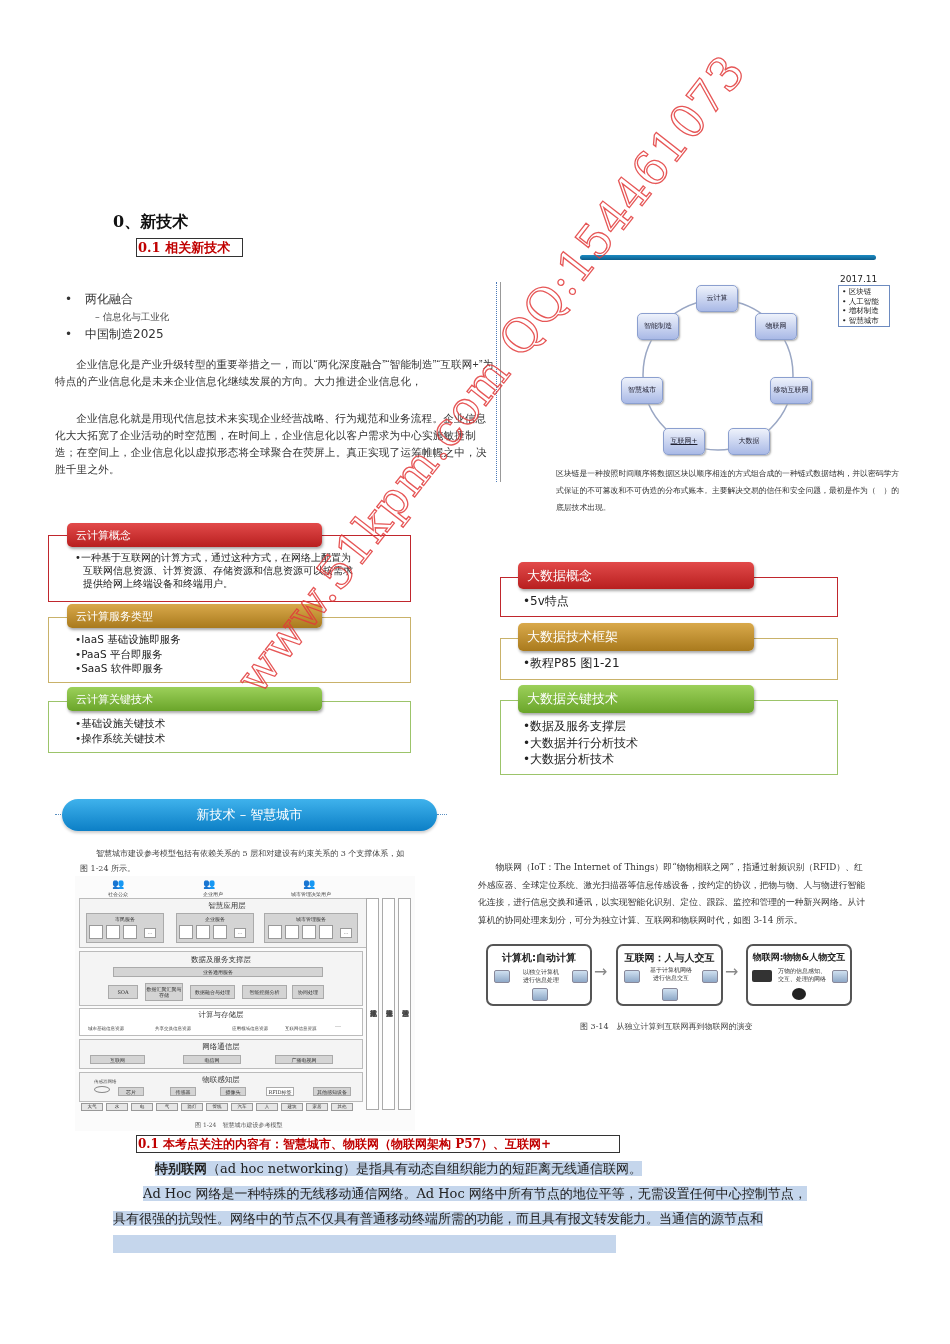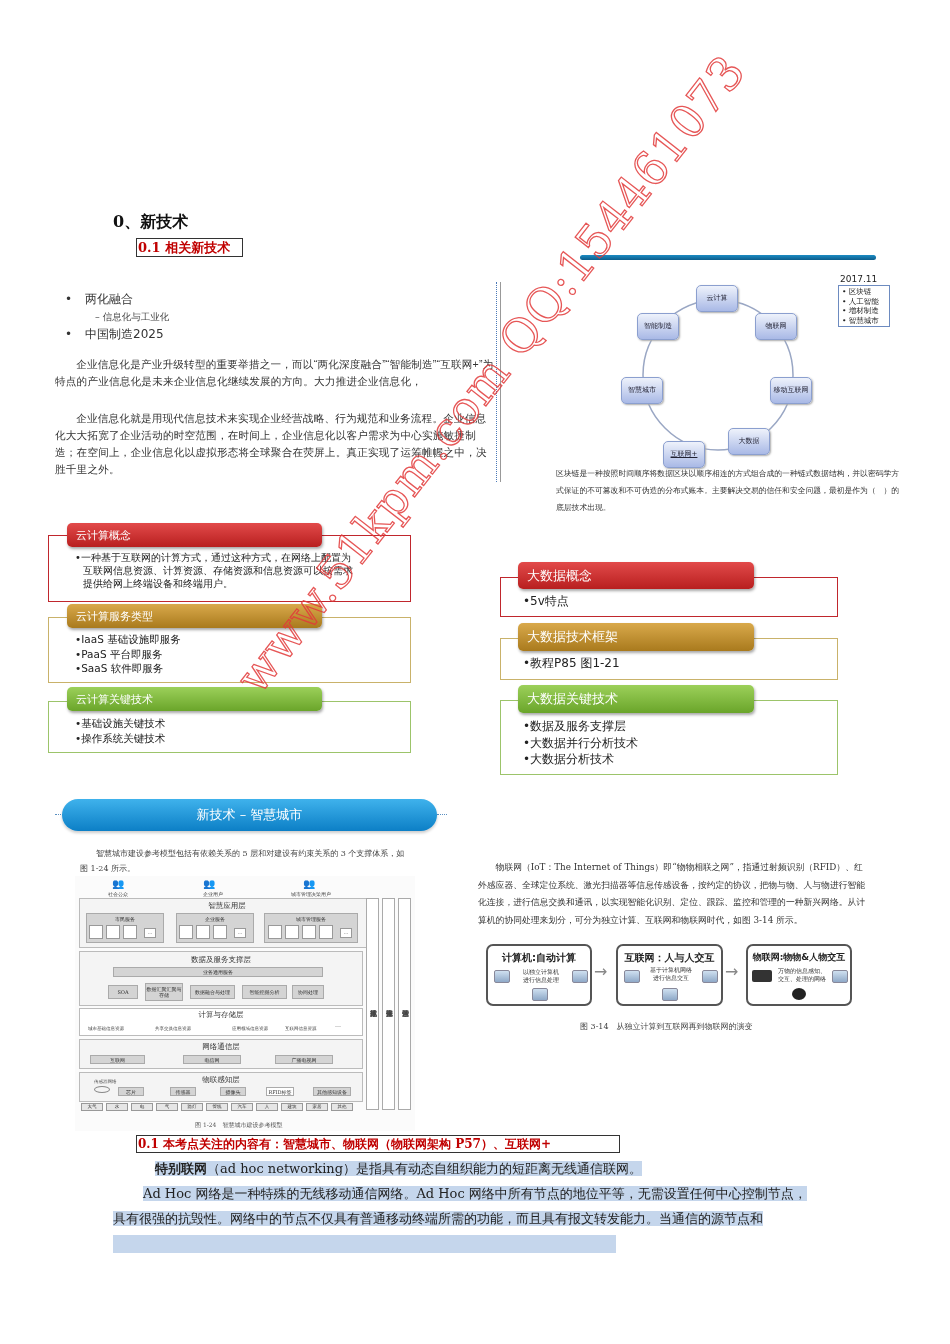--- a/index.html
+++ b/index.html
@@ -78,21 +78,21 @@
 <div class="abs" style="left:500px; top:282px; height:200px; border-left:1px solid #999;"></div>
 
 <div class="abs ringtop"></div>
 <svg class="abs" style="left:630px; top:290px;" width="180" height="170">
   <circle cx="88" cy="85" r="75" fill="none" stroke="#9aa7c4" stroke-width="1.5"></circle>
 </svg>
 <div class="node" style="left:696px; top:285px;">云计算</div>
 <div class="node" style="left:755px; top:313px;">物联网</div>
 <div class="node" style="left:770px; top:377px;">移动互联网</div>
 <div class="node" style="left:728px; top:428px;">大数据</div>
-<div class="node" style="left:663px; top:441px;text-decoration:underline;">互联网+</div>
+<div class="node" style="left:663px; top:428px;text-decoration:underline;">互联网+</div>
 <div class="node" style="left:621px; top:377px;">智慧城市</div>
 <div class="node" style="left:637px; top:313px;">智能制造</div>
 
 <div class="abs ringyear">2017.11</div>
 <div class="abs ringbox">
   <div>• <span>区块链</span></div>
   <div>• <span>人工智能</span></div>
   <div>• <span>增材制造</span></div>
   <div>• <span>智慧城市</span></div>
 </div>

